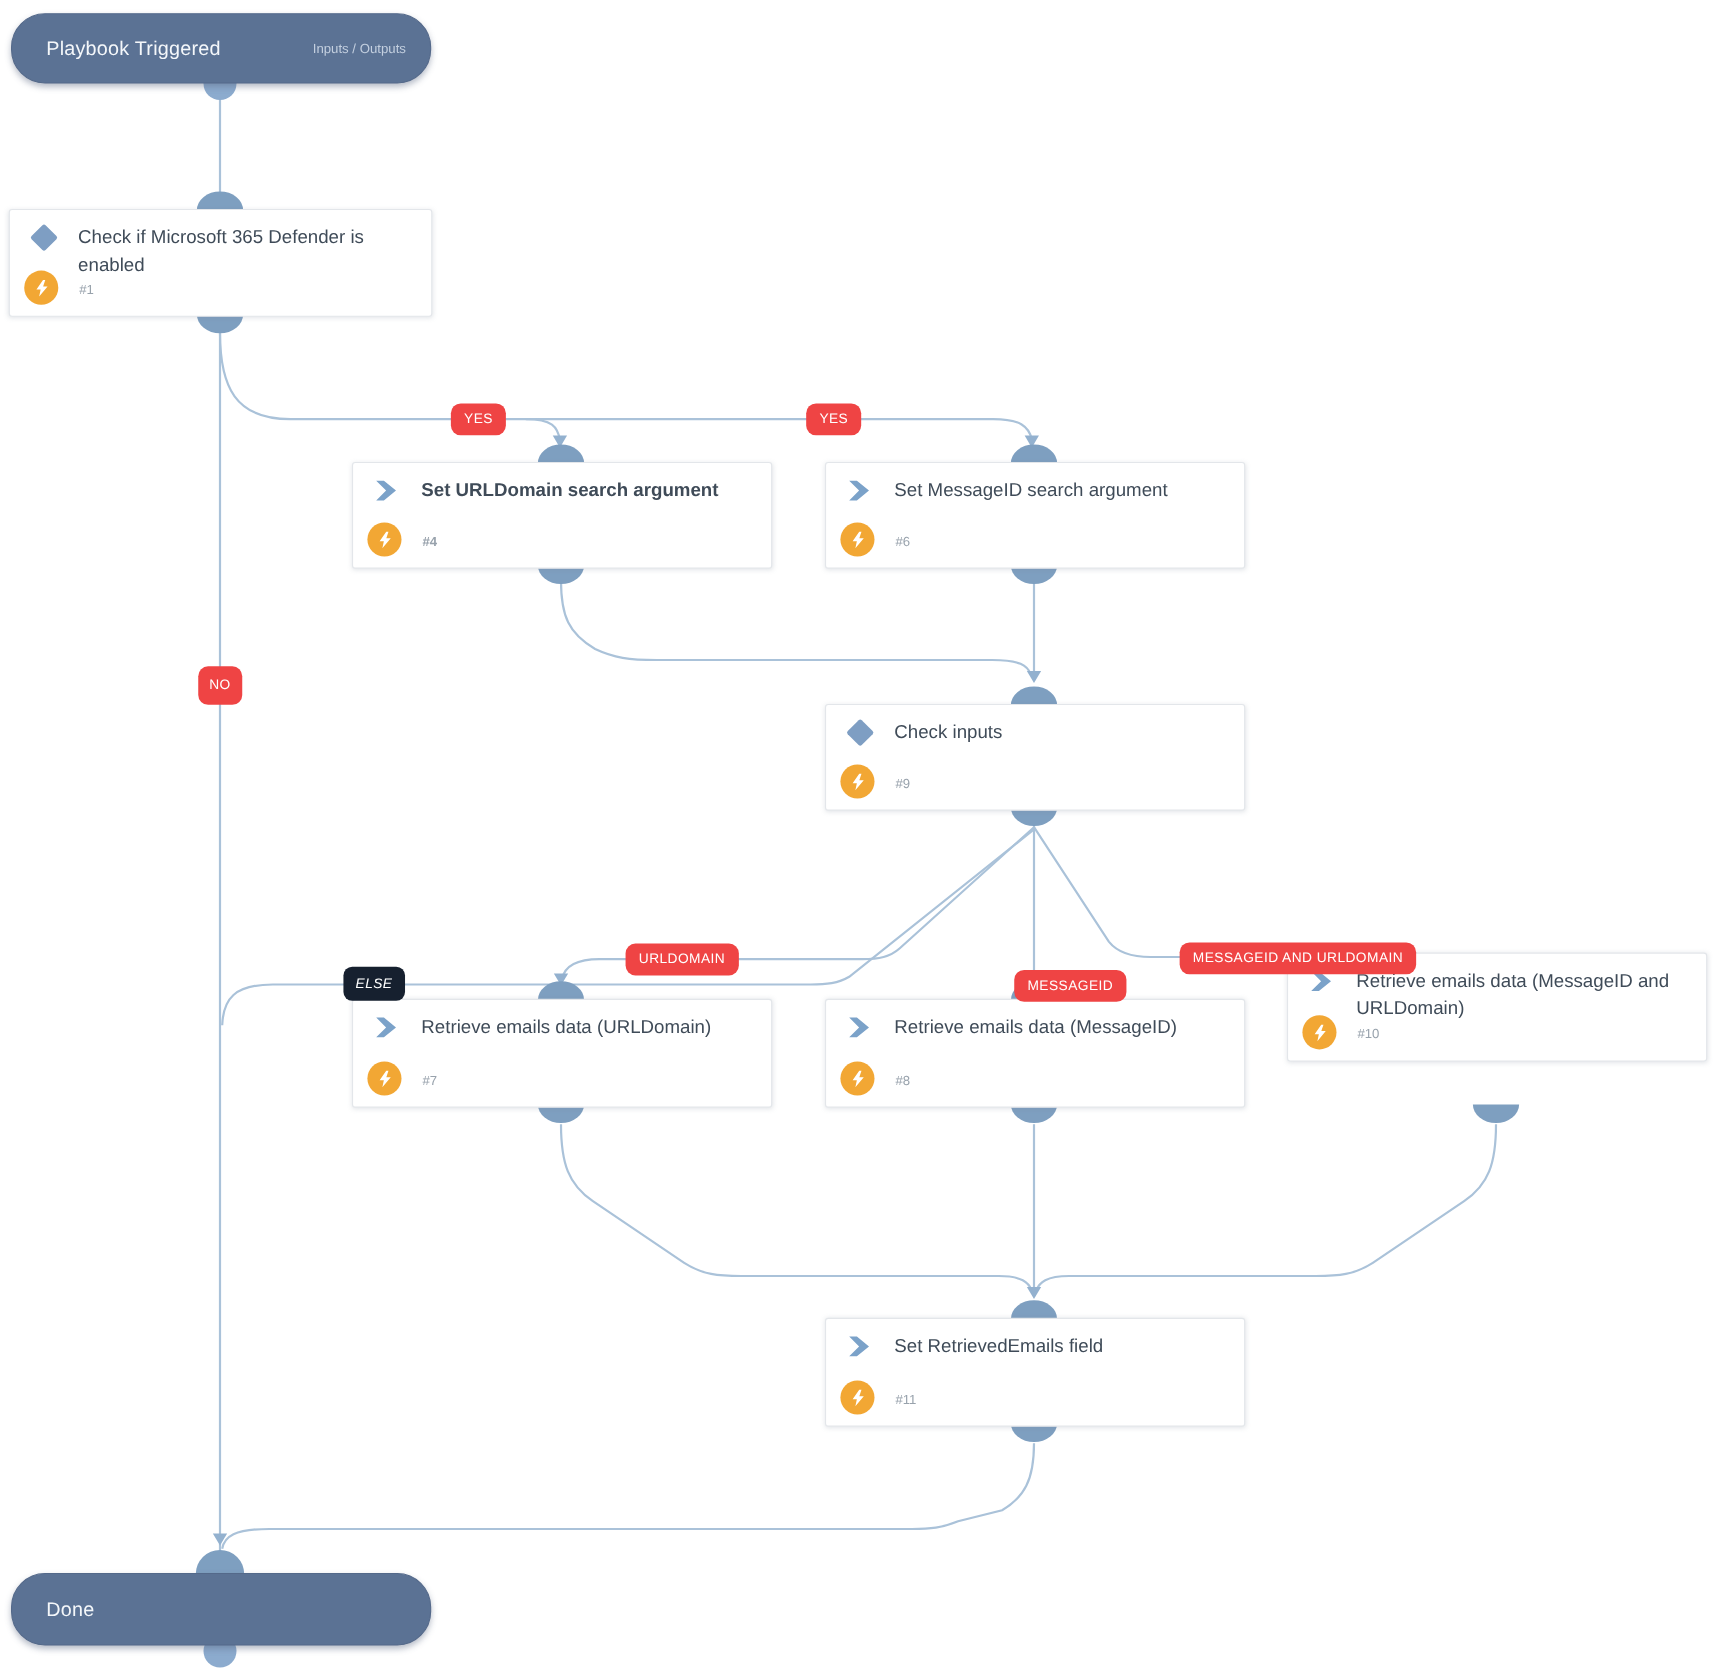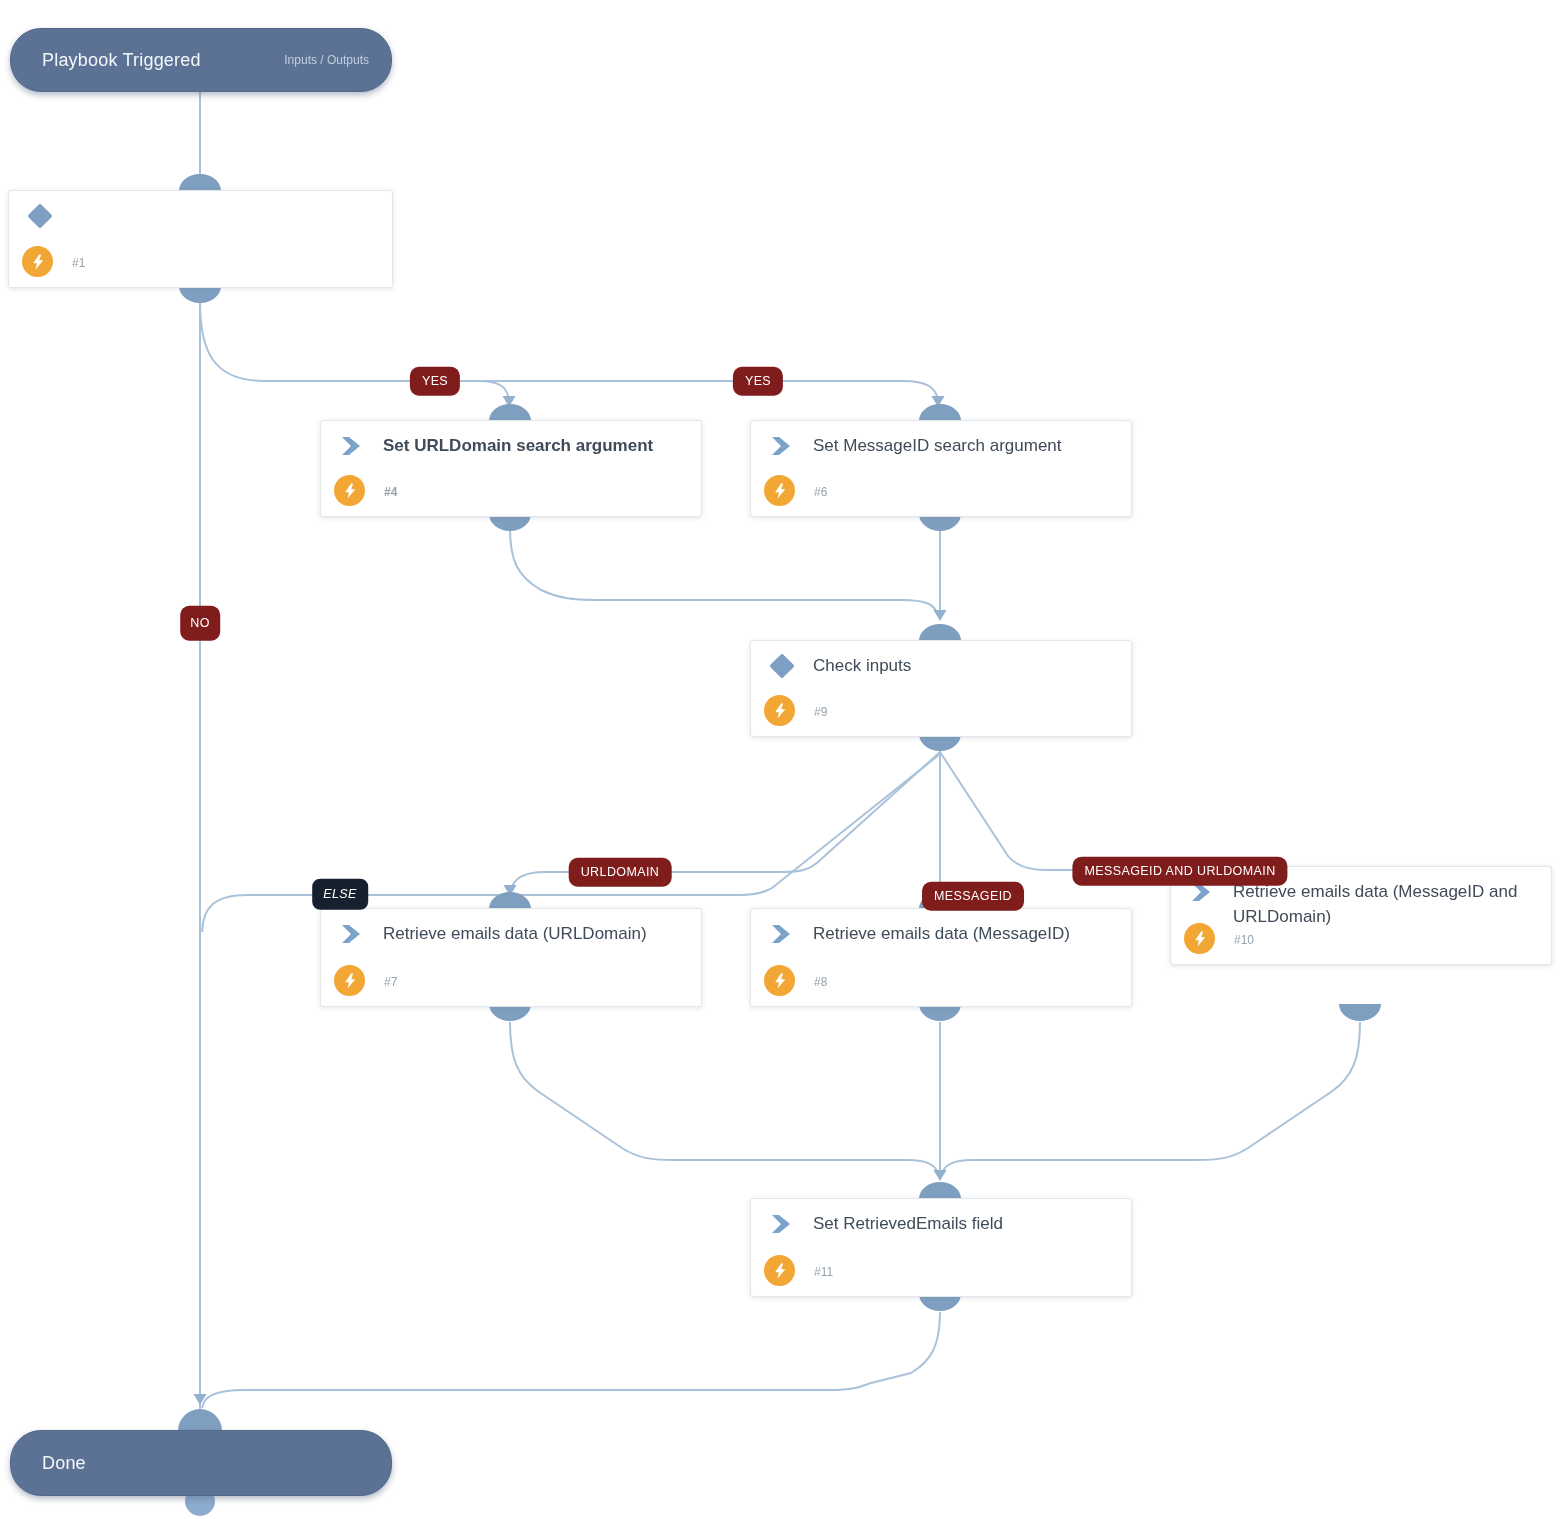--- a/index.html
+++ b/index.html
@@ -9,21 +9,21 @@
   }
   svg.wires{position:absolute;left:0;top:0;z-index:1;}
 
   
   .pill{
     position:absolute;left:10px;width:380px;height:62px;background:#5b7294;
     border:1px solid #54698a;border-radius:31px;z-index:3;
     box-shadow:0 3px 6px rgba(90,105,130,.45);
     display:flex;align-items:center;color:#f4f7fa;
   }
-  .pill.start{top:12px;margin-top:16px;}
+  .pill.start{top:12px;}
   .pill.end{top:1430px;height:64px;}
   .pill .ptitle{font-size:18px;margin-left:31px;letter-spacing:.2px;}
   .pill .plink{position:absolute;right:22px;font-size:12px;color:#c3cfdf;}
 
   
   .task{
     position:absolute;width:380px;height:96px;background:#ffffff;
     border:1px solid #e3e6ea;border-radius:3px;z-index:3;
     box-shadow:0 1px 5px rgba(120,132,148,.22);
   }
@@ -46,21 +46,21 @@
   .pos-c4 {left:320px;  top:420px;  height:95px;font-weight:bold;}
   .pos-c6 {left:750px;  top:420px;  height:95px;}
   .pos-c9 {left:750px;  top:640px;  height:95px;}
   .pos-c7 {left:320px;  top:908px;  height:97px;}
   .pos-c8 {left:750px;  top:908px;  height:97px;}
   .pos-c10{left:1170px; top:866px;  height:97px;}
   .pos-c11{left:750px;  top:1198px; height:97px;}
 
   
   .chip{
-    position:absolute;transform:translate(-50%,-50%);background:#7f1d1d;color:#ffffff;
+    position:absolute;transform:translate(-50%,-50%);background:#ef4444;color:#ffffff;
     font-size:12.5px;letter-spacing:.4px;padding:8px 12px;border-radius:9px;z-index:4;
     white-space:nowrap;line-height:1;
   }
   .chip.dark{background:#16202f;border-radius:8px;padding:9px 11px;font-style:italic;}
   .chip.sq{padding:11px 10px;}
   .lp-yes1{left:435px;top:381px;}
   .lp-yes2{left:758px;top:381px;}
   .lp-no{left:200px;top:623px;}
   .lp-url{left:620px;top:872px;}
   .lp-mid{left:973px;top:862px;margin-top:34px;}
@@ -143,20 +143,21 @@
     <span class="ptitle">Playbook Triggered</span>
     <span class="plink">Inputs / Outputs</span>
   </div>
 
   <div class="pill end">
     <span class="ptitle">Done</span>
   </div>
 
   <div class="task pos-c1">
     <span class="diamond"></span>
+    <div class="title">Check if Microsoft 365 Defender is enabled</div>
     <span class="bolt">
       <svg width="18" height="18" viewBox="0 0 24 24">
           <path d="M13.5 2 L5.5 13.5 H10.6 L8.8 22 L19 9.8 H13.6 L16.2 2 Z" fill="#ffffff"></path>
         </svg>
     </span>
     <span class="tid">#1</span>
   </div>
 
   <div class="task pos-c4">
     <span class="chev">

